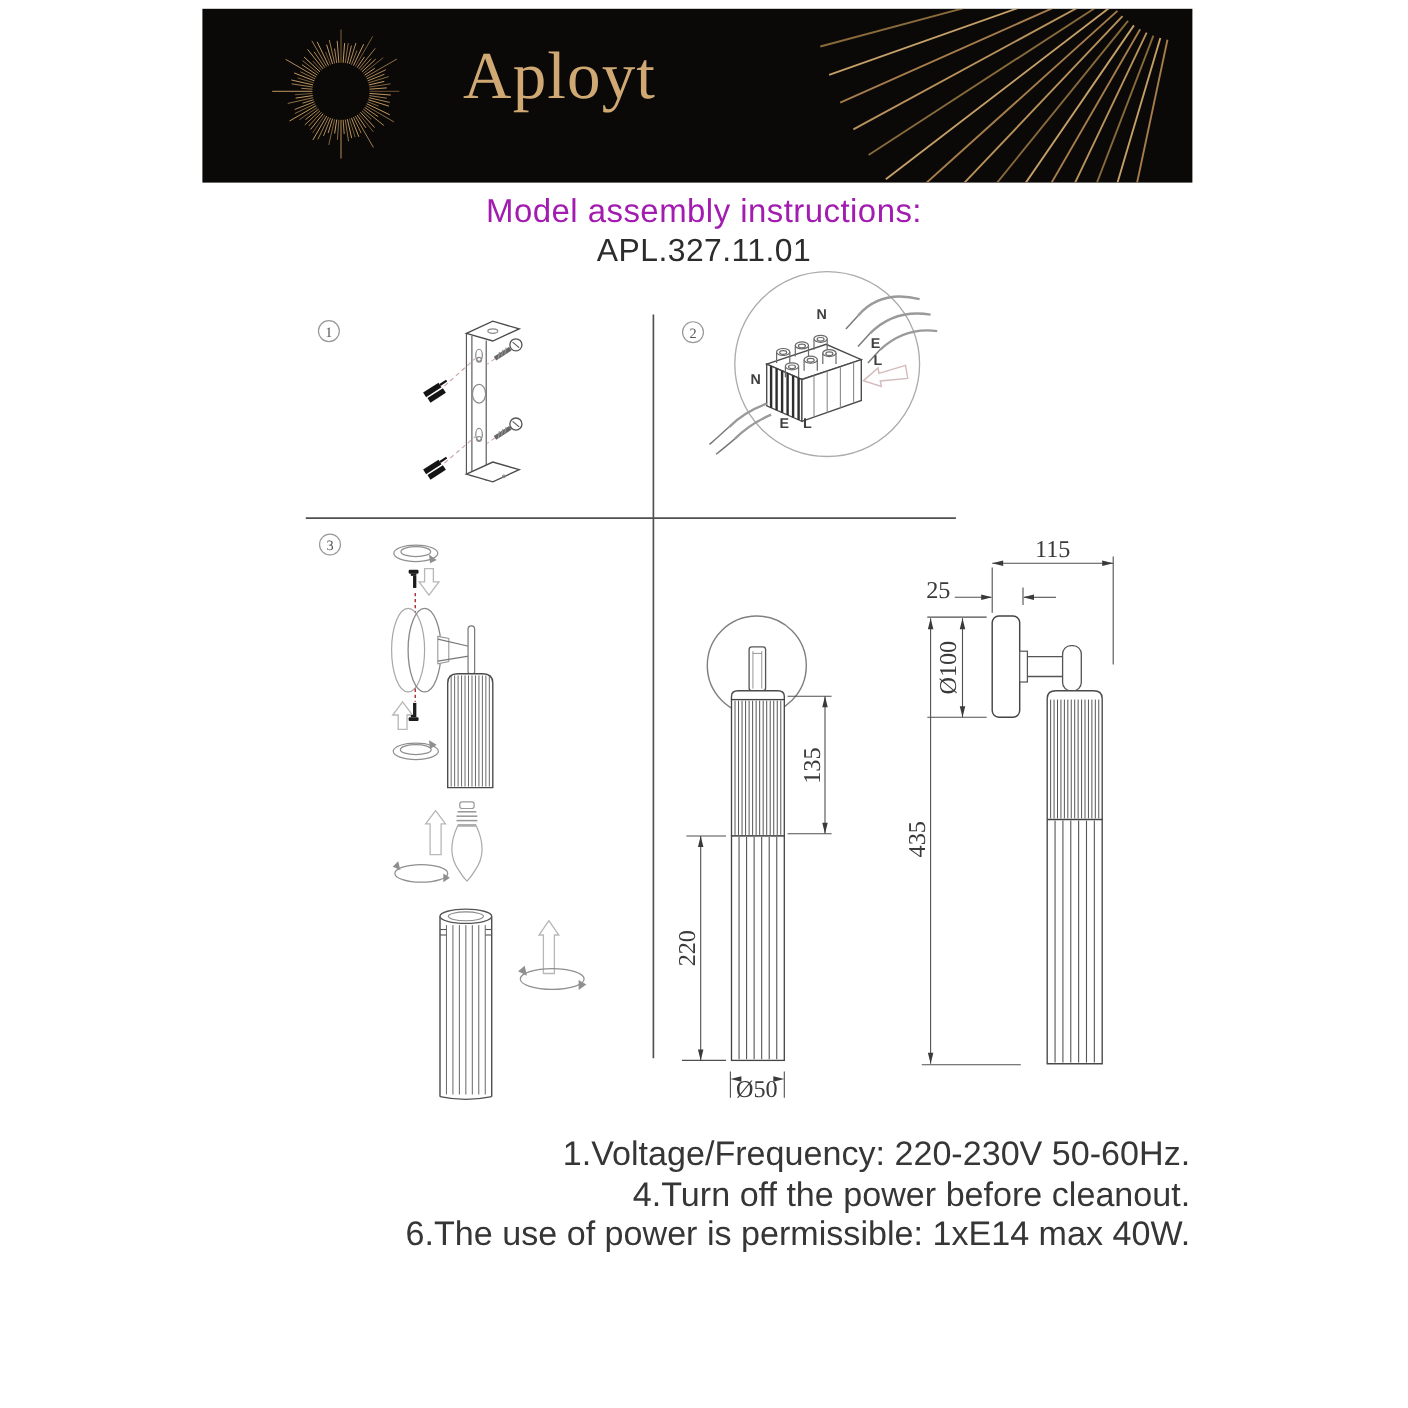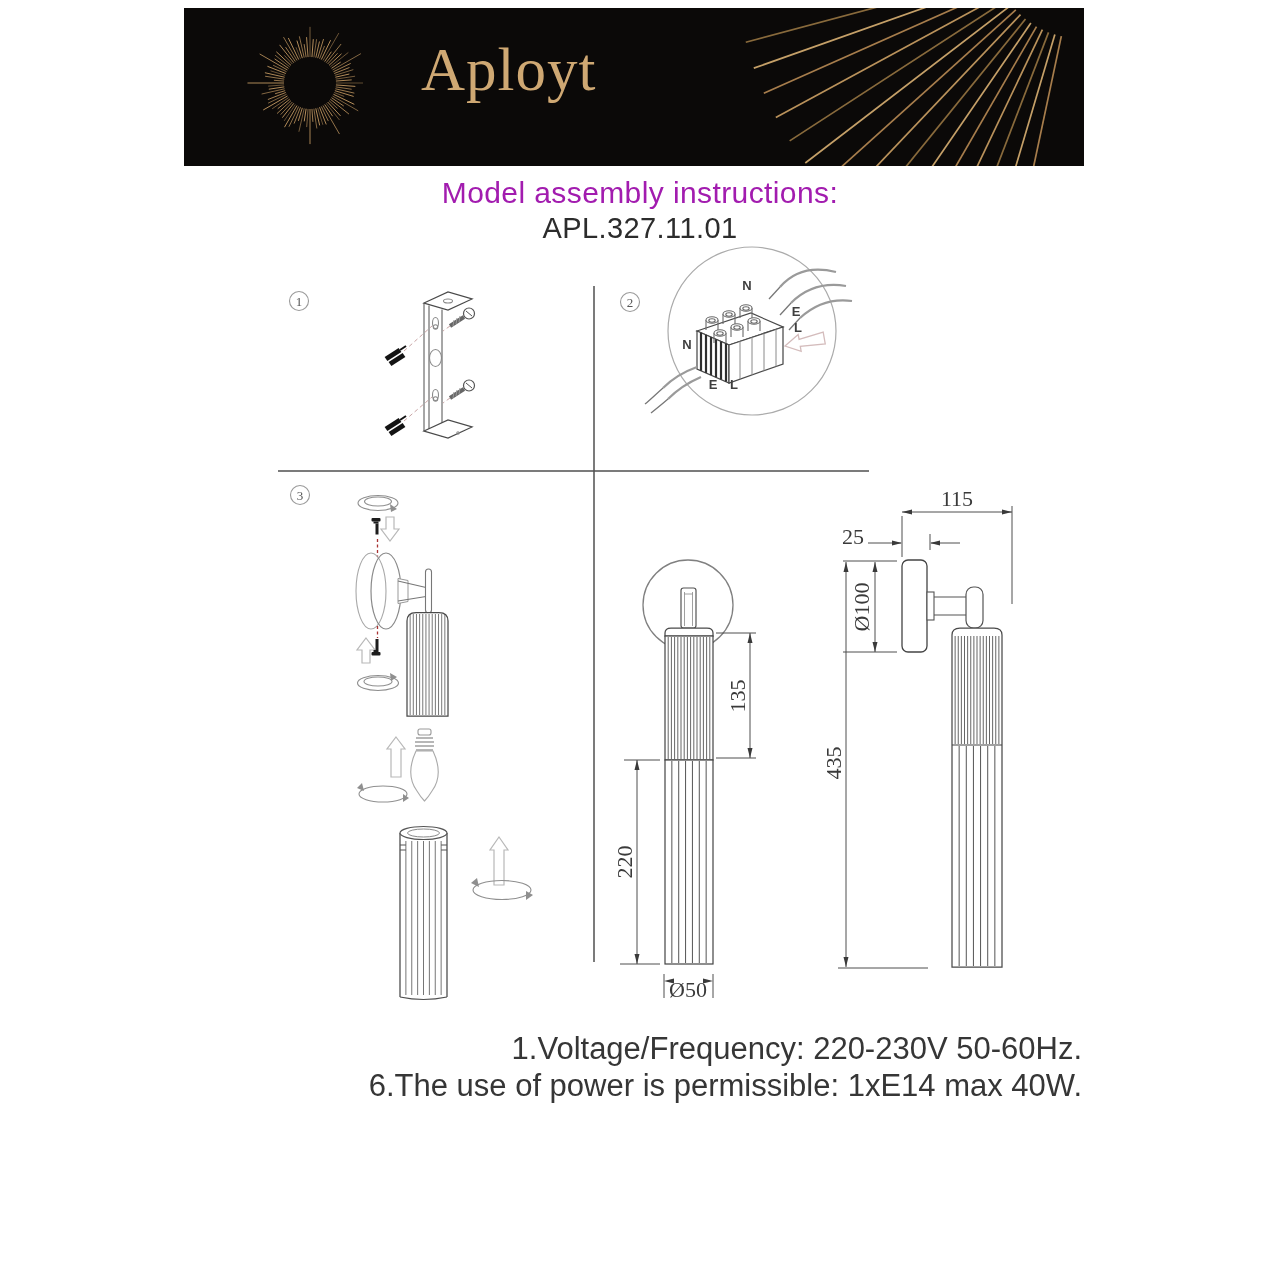--- a/index.html
+++ b/index.html
@@ -536,16 +536,19 @@
           </g>
       </g>
     </g>
   </svg>
 
   <div class="instructions">
     <div class="ins-row">
       <span class="ins-num">1.</span><span>Voltage/Frequency: 220-230V 50-60Hz.</span>
     </div>
     <div class="ins-row">
+      <span class="ins-num">4.</span><span>Turn off the power before cleanout.</span>
+    </div>
+    <div class="ins-row">
       <span class="ins-num">6.</span><span>The use of power is permissible: 1xE14 max 40W.</span>
     </div>
   </div>
 </div>
 
 </body></html>

